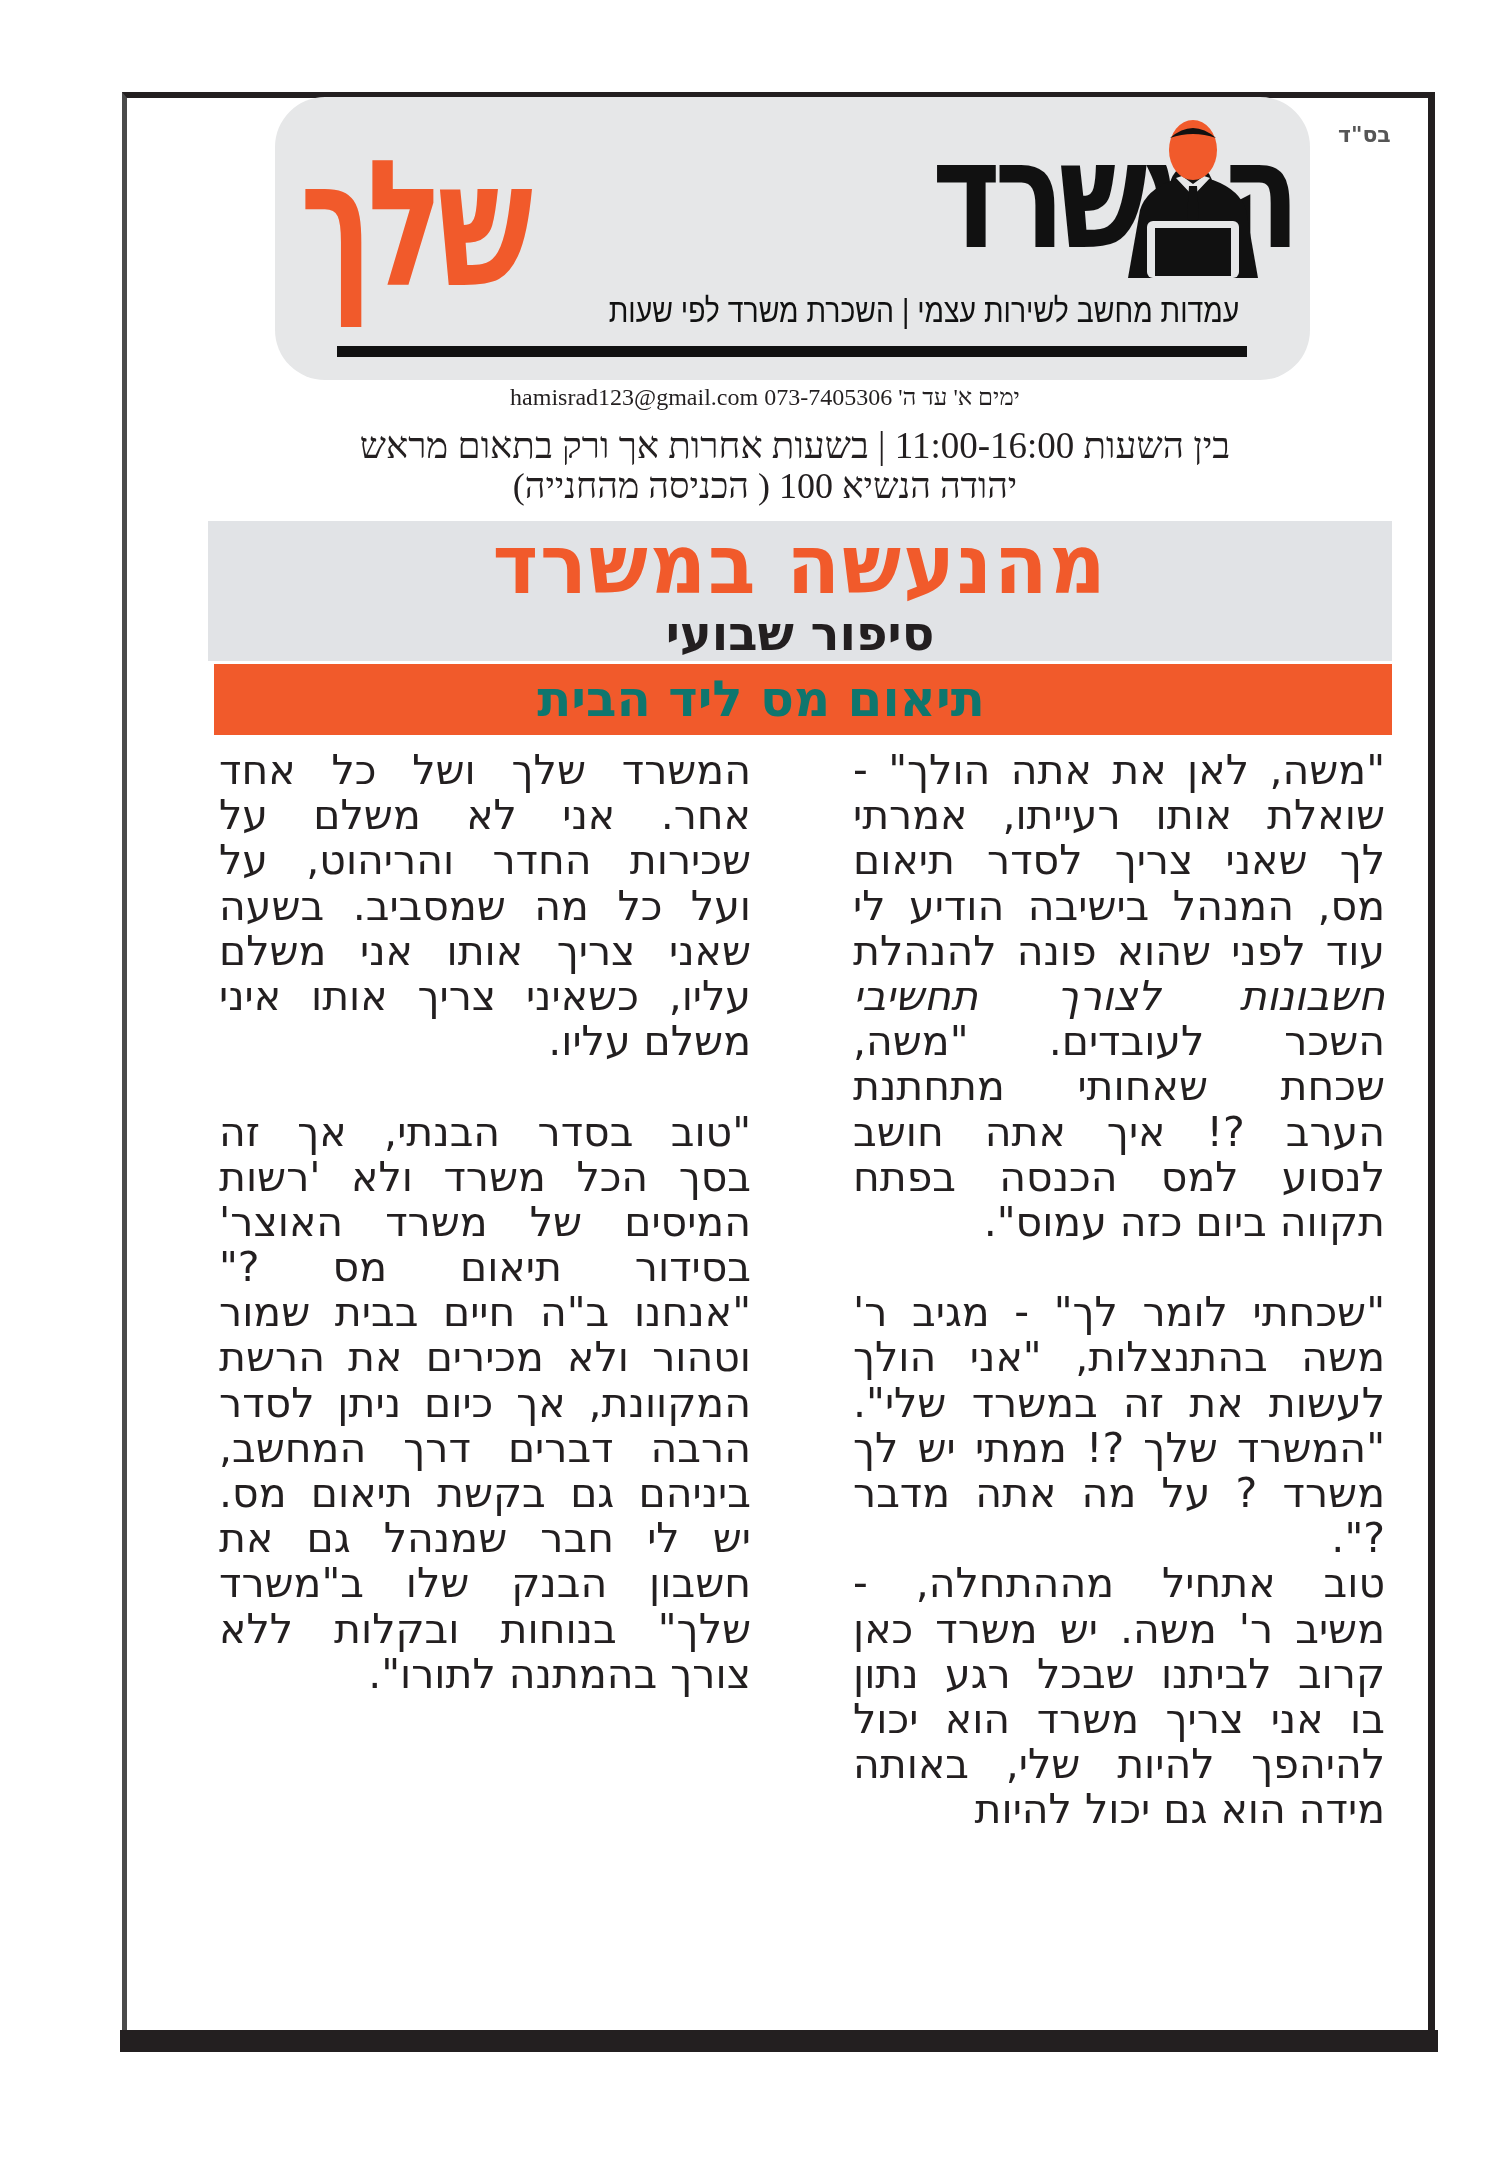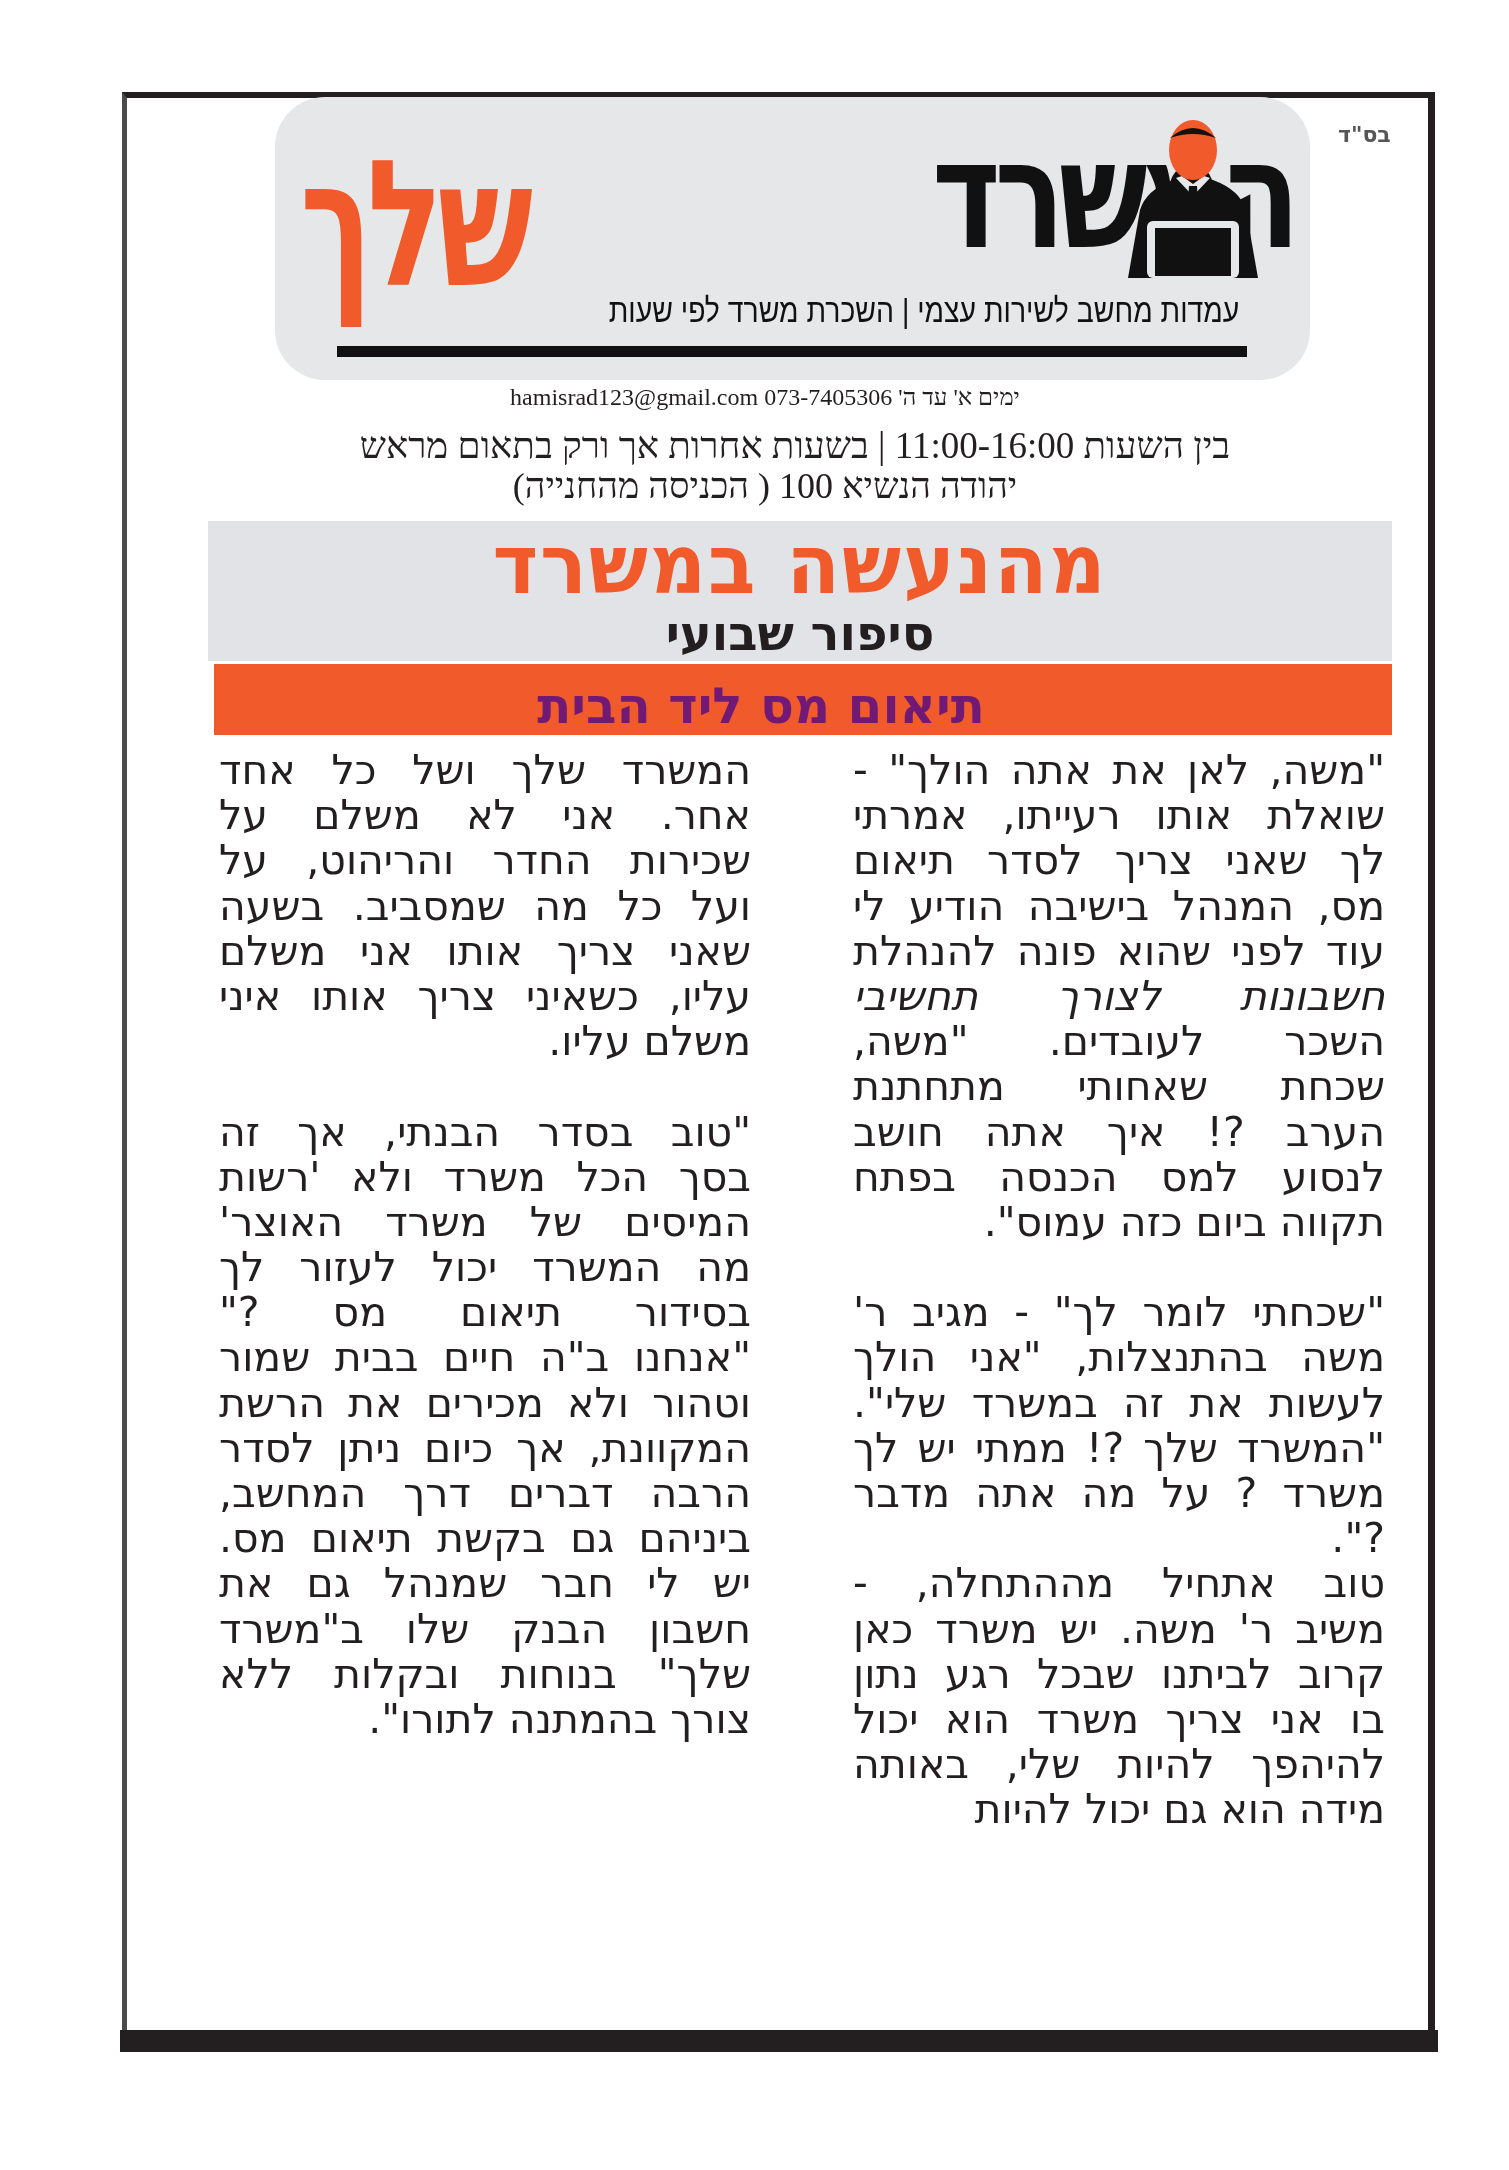--- a/index.html
+++ b/index.html
@@ -18,21 +18,21 @@
 
   .contact { position:absolute; left:200px; width:1130px; text-align:center; font-family:"Liberation Serif", serif; color:#231f20; direction:rtl; white-space:nowrap; }
   .contact.l1 { top:384px; font-size:24px; }
   .contact.l2 { top:424px; font-size:37px; left:240px; width:1110px; }
   .contact.l3 { top:465px; font-size:36px; }
 
   .title-band { position:absolute; left:208px; top:521px; width:1184px; height:140px; background:#e1e3e6; }
   .title-main { position:absolute; left:208px; top:515px; width:1184px; text-align:center; font-family:"DejaVu Sans", sans-serif; font-weight:900; font-size:82px; color:#f15a2b; direction:rtl; line-height:100px; transform:scaleX(0.95); letter-spacing:2px; }
   .title-sub { position:absolute; left:208px; top:603px; width:1184px; text-align:center; font-family:"DejaVu Sans", sans-serif; font-weight:bold; font-size:48px; color:#231f20; direction:rtl; line-height:60px; }
   .orange-band { position:absolute; left:214px; top:664px; width:1178px; height:71px; background:#f15a2b; }
-  .orange-text { position:absolute; left:214px; top:664px; width:1094px; height:71px; text-align:center; font-family:"DejaVu Sans", sans-serif; font-weight:bold; font-size:50px; line-height:71px; color:#701a75; direction:rtl;margin-top:7px; }
+  .orange-text { position:absolute; left:214px; top:664px; width:1094px; height:71px; text-align:center; font-family:"DejaVu Sans", sans-serif; font-weight:bold; font-size:50px; line-height:71px; color:#0f766e; direction:rtl; }
 
   .col { position:absolute; top:748px; width:532px; font-family:"DejaVu Sans", sans-serif; font-size:41px; line-height:45.2px; color:#231f20; direction:rtl; }
   .col.right { left:853px; }
   .col.left { left:219px; }
   .col .line { display:block; text-align:justify; text-align-last:justify; white-space:nowrap; height:45.2px; overflow:visible; }
   .col .line.last { text-align-last:right; }
   .col .gap { display:block; height:45.2px; }
   .col .line span { display:inline; }
 </style>
 </head>
@@ -107,21 +107,20 @@
     <span class="line" style="display: block;"><span style="white-space: nowrap; word-spacing: 0px;">אחר. אני לא משלם על</span></span>
     <span class="line" style="display: block;"><span style="white-space: nowrap; word-spacing: 0px;">שכירות החדר והריהוט, על</span></span>
     <span class="line" style="display: block;"><span style="white-space: nowrap; word-spacing: 0px;">ועל כל מה שמסביב. בשעה</span></span>
     <span class="line" style="display: block;"><span style="white-space: nowrap; word-spacing: 0px;">שאני צריך אותו אני משלם</span></span>
     <span class="line" style="display: block;"><span style="white-space: nowrap; word-spacing: 0px;">עליו, כשאיני צריך אותו איני</span></span>
     <span class="line last" style="display: block;"><span style="white-space: nowrap;">משלם עליו.</span></span>
     <span class="gap"></span>
     <span class="line" style="display: block;"><span style="white-space: nowrap; word-spacing: 0px;">"טוב בסדר הבנתי, אך זה</span></span>
     <span class="line" style="display: block;"><span style="white-space: nowrap; word-spacing: 0px;">בסך הכל משרד ולא 'רשות</span></span>
     <span class="line" style="display: block;"><span style="white-space: nowrap; word-spacing: 0px;">המיסים של משרד האוצר'</span></span>
-    <span class="line" style="display: block;"><span style="white-space: nowrap; word-spacing: 0px;">מה המשרד יכול לעזור לך</span></span>
     <span class="line" style="display: block;"><span style="white-space: nowrap; word-spacing: 0px;">בסידור תיאום מס ?"</span></span>
     <span class="line" style="display: block;"><span style="white-space: nowrap; word-spacing: 0px;">"אנחנו ב"ה חיים בבית שמור</span></span>
     <span class="line" style="display: block;"><span style="white-space: nowrap; word-spacing: 0px;">וטהור ולא מכירים את הרשת</span></span>
     <span class="line" style="display: block;"><span style="white-space: nowrap; word-spacing: 0px;">המקוונת, אך כיום ניתן לסדר</span></span>
     <span class="line" style="display: block;"><span style="white-space: nowrap; word-spacing: 0px;">הרבה דברים דרך המחשב,</span></span>
     <span class="line" style="display: block;"><span style="white-space: nowrap; word-spacing: 0px;">ביניהם גם בקשת תיאום מס.</span></span>
     <span class="line" style="display: block;"><span style="white-space: nowrap; word-spacing: 0px;">יש לי חבר שמנהל גם את</span></span>
     <span class="line" style="display: block;"><span style="white-space: nowrap; word-spacing: 0px;">חשבון הבנק שלו ב"משרד</span></span>
     <span class="line" style="display: block;"><span style="white-space: nowrap; word-spacing: 0px;">שלך" בנוחות ובקלות ללא</span></span>
     <span class="line last" style="display: block;"><span style="white-space: nowrap;">צורך בהמתנה לתורו".</span></span>

